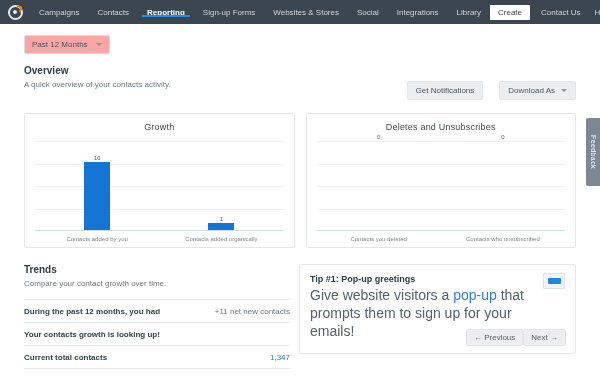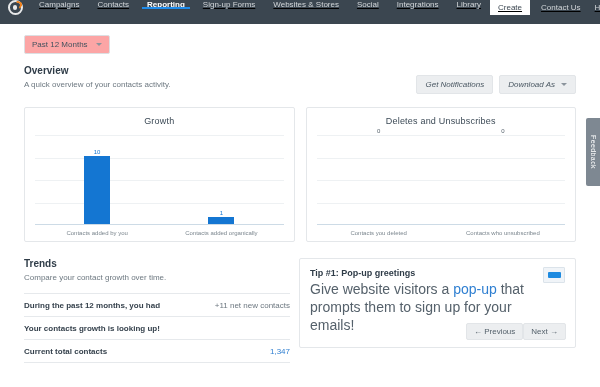--- a/index.html
+++ b/index.html
@@ -8,23 +8,22 @@
     font-family: "Liberation Sans", sans-serif;
     background: #ffffff;
     overflow: hidden;
   }
 
   
   .topnav {
     height: 24px;
     background: #3b4650;
     display: flex;
-    align-items: flex-start;
-    position: relative;
-    text-decoration: underline;
+    align-items: center;
+    position: relative;
   }
   .logo-wrap {
     width: 30px;
     display: flex; align-items: center; justify-content: center;
     flex: 0 0 auto;
   }
   .logo {
     width: 15px; height: 15px;
     border-radius: 50%;
     border: 2px solid #e8e9ea;
@@ -102,21 +101,21 @@
     border-right: 3px solid transparent;
     border-top: 3px solid #8b949c;
   }
 
   .overview-row {
     display: flex; align-items: flex-start; justify-content: space-between;
     margin-top: 11px;
   }
   .h2 { font-size: 10px; font-weight: bold; color: #2f3c48; }
   .sub { font-size: 8px; color: #6d7880; margin-top: 4px; }
-  .actions { display: flex; gap: 6px; margin-top: 10px; font-style: italic; }
+  .actions { display: flex; gap: 16px; margin-top: 16px; }
   .pill {
     background: #eceef0;
     border: 1px solid #e2e5e8;
     border-radius: 2px;
     font-size: 8px; color: #4a5762;
     padding: 4px 8px;
     cursor: pointer;
     display: inline-flex; align-items: center; gap: 6px;
     white-space: nowrap;
   }

